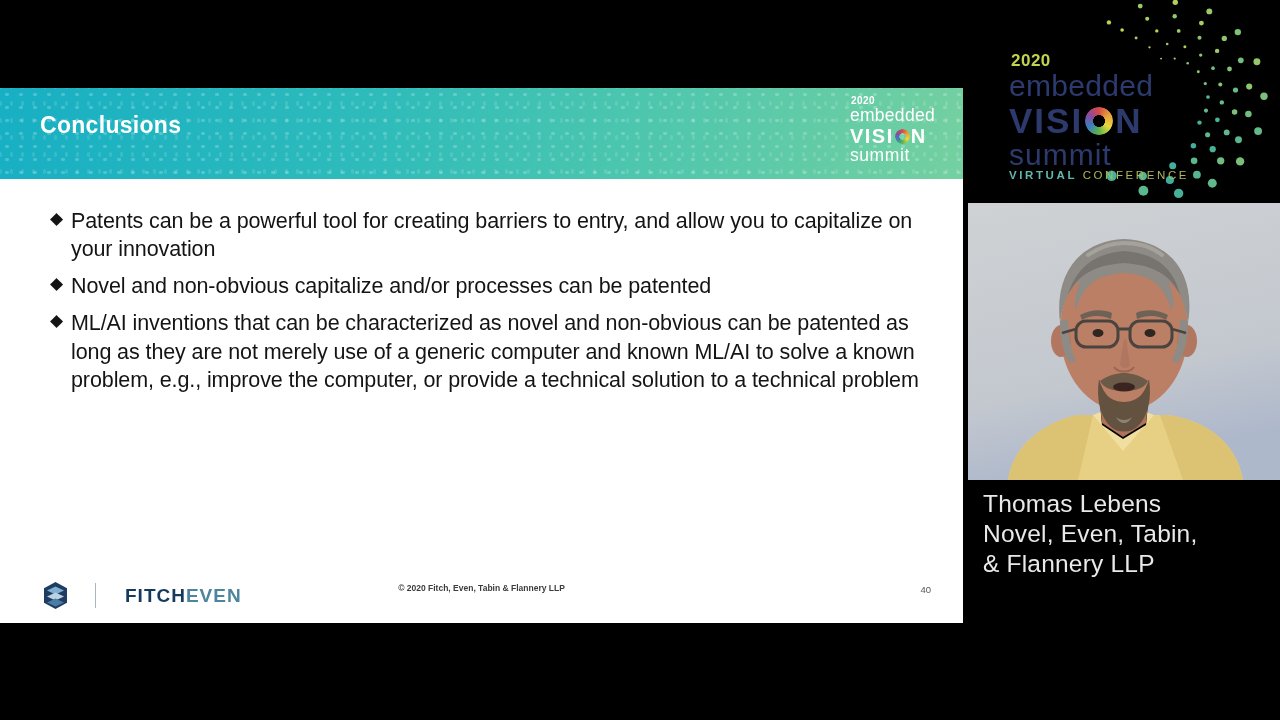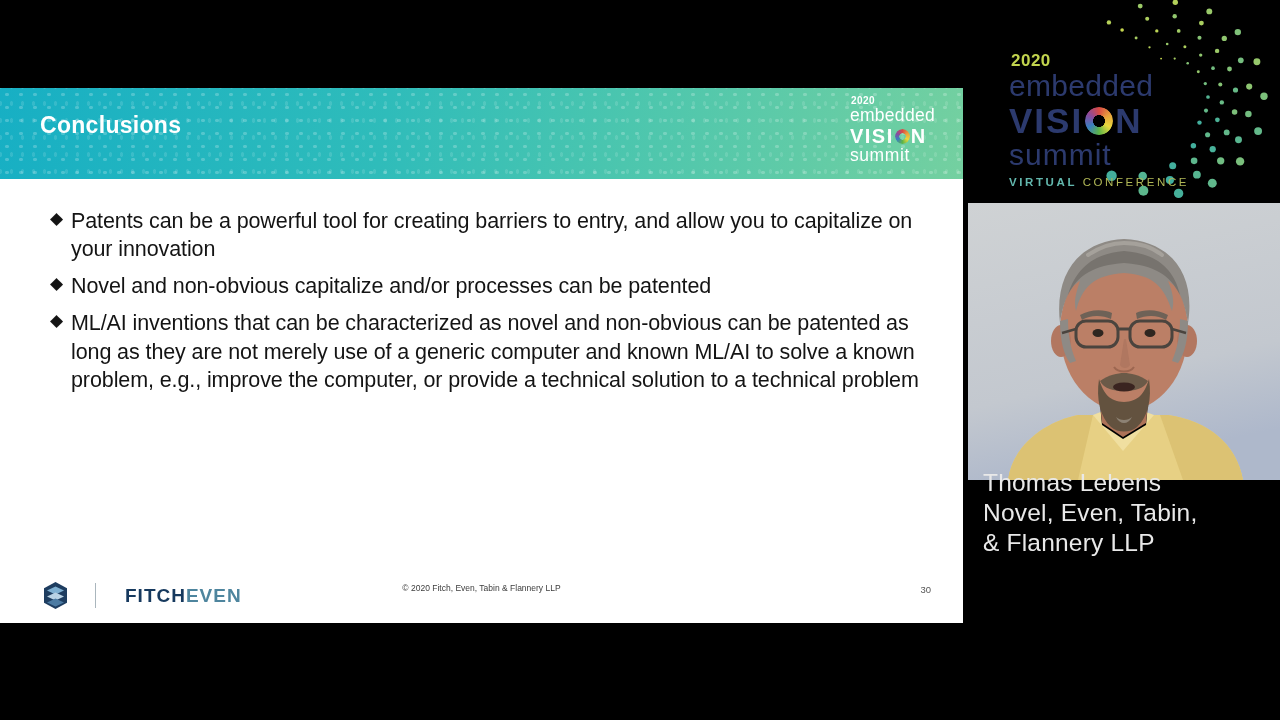--- a/index.html
+++ b/index.html
@@ -37,40 +37,40 @@
       color:#141414;margin-bottom:9px;letter-spacing:-.1px;}
   .bullets li .diamond{position:absolute;left:0;top:1px;font-size:17px;color:#141414;}
 
   .slide-footer{position:absolute;left:0;bottom:0;width:963px;height:56px;}
   .fe-logo{position:absolute;left:44px;bottom:14px;display:flex;align-items:center;gap:20px;}
   .fe-divider{width:1px;height:25px;background:#aab6bd;margin:0 9px 0 8px;}
   .fe-text{font-size:19px;font-weight:700;letter-spacing:1px;}
   .fe-fitch{color:#16395e;}
   .fe-even{color:#4e859e;font-weight:600;}
   .copyright{position:absolute;left:0;right:0;bottom:30px;text-align:center;
-      font-size:8.5px;color:#3c3c3c;}
+      font-size:8.5px;color:#3c3c3c;font-weight:bold;}
   .page-num{position:absolute;right:32px;bottom:28px;font-size:9.5px;color:#555;}
 
   
   .sidebar{position:absolute;left:963px;top:0;width:317px;height:720px;background:#000;}
 
   .ev-logo{position:absolute;left:0;top:0;width:317px;height:200px;}
   .ev-logo svg{position:absolute;left:0;top:0;}
   .ev-text{position:absolute;left:46px;top:52px;line-height:1;}
   .ev-text .yr{font-size:17px;font-weight:700;color:#c2d44e;letter-spacing:.5px;margin-left:2px;}
   .ev-text .emb{font-size:30px;color:#2c3a6e;margin-top:2px;letter-spacing:.3px;}
   .ev-text .vis{font-size:35px;font-weight:700;color:#2c3a6e;letter-spacing:2px;margin-top:2px;}
   .ev-text .sum{font-size:30px;color:#2c3a6e;margin-top:2px;letter-spacing:1px;}
-  .ev-tagline{margin-top:7px;font-size:11.5px;font-weight:700;letter-spacing:2.6px;text-align:right;}
+  .ev-tagline{font-size:11.5px;font-weight:700;letter-spacing:2.6px;text-align:right;}
   .ev-tagline .virt{color:#63b8ae;}
   .ev-tagline .conf{color:#b0b756;font-weight:400;}
 
   .webcam{position:absolute;left:5px;top:203px;width:312px;height:277px;overflow:hidden;}
 
-  .speaker{position:absolute;left:20px;top:468px;color:#e9e9e9;font-size:24.5px;
+  .speaker{position:absolute;left:20px;top:489px;color:#e9e9e9;font-size:24.5px;
       line-height:30px;font-weight:400;letter-spacing:.2px;}
 </style>
 </head>
 <body>
 
 <div class="slide">
   <div class="slide-header">
     <div class="slide-title">Conclusions</div>
     <div class="hdr-logo">
       <div class="yr">2020</div>
@@ -95,21 +95,21 @@
         <polygon points="3,8.5 11.5,4.5 20,8.5 11.5,12.5" fill="#7fb0d2"></polygon>
         <polygon points="3,14.5 11.5,10.5 20,14.5 11.5,18.5" fill="#b9d2e4"></polygon>
         <polygon points="3,20.5 11.5,16.5 20,20.5 11.5,24.5" fill="#4c7ba3"></polygon>
       </svg>
       <div class="fe-divider"></div>
       <div class="fe-text">
         <span class="fe-fitch">FITCH</span><span class="fe-even">EVEN</span>
       </div>
     </div>
     <div class="copyright">© 2020 Fitch, Even, Tabin &amp; Flannery LLP</div>
-    <div class="page-num">30</div>
+    <div class="page-num">40</div>
   </div>
 </div>
 
 <div class="sidebar">
 
   <div class="ev-logo">
     <svg id="dots-svg" width="317" height="200" viewBox="0 0 317 200">
         <circle cx="198.1" cy="58.6" r="0.94" fill="rgb(198,214,79)"></circle>
         <circle cx="211.7" cy="58.6" r="1.12" fill="rgb(165,204,98)"></circle>
         <circle cx="224.7" cy="63.2" r="1.30" fill="rgb(133,195,118)"></circle>

